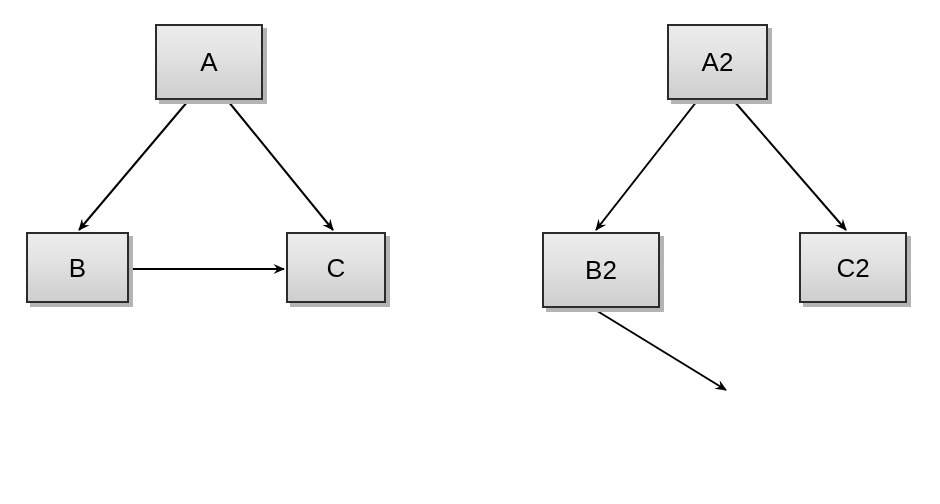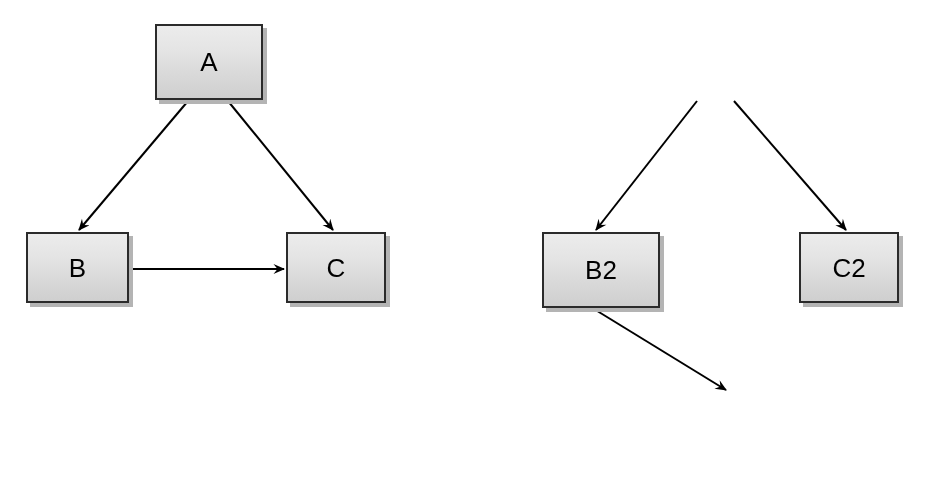--- a/index.html
+++ b/index.html
@@ -72,20 +72,23 @@
 
   <div class="node" id="node-A" style="left: 155px; top: 24px; width: 108px; height: 76px;">
     <span class="node-label">A</span>
   </div>
   <div class="node" id="node-B" style="left: 26px; top: 232px; width: 103px; height: 71px;">
     <span class="node-label">B</span>
   </div>
   <div class="node" id="node-C" style="left: 286px; top: 232px; width: 100px; height: 71px;">
     <span class="node-label">C</span>
   </div>
+  <div class="node" id="node-A2" style="left: 667px; top: 24px; width: 101px; height: 76px;">
+    <span class="node-label">A2</span>
+  </div>
   <div class="node" id="node-B2" style="left: 542px; top: 232px; width: 118px; height: 76px;">
     <span class="node-label">B2</span>
   </div>
-  <div class="node" id="node-C2" style="left: 799px; top: 232px; width: 100px; height: 71px;">
+  <div class="node" id="node-C2" style="left: 799px; top: 232px; width: 108px; height: 71px;">
     <span class="node-label">C2</span>
   </div>
 
 </div>
 
 </body></html>

